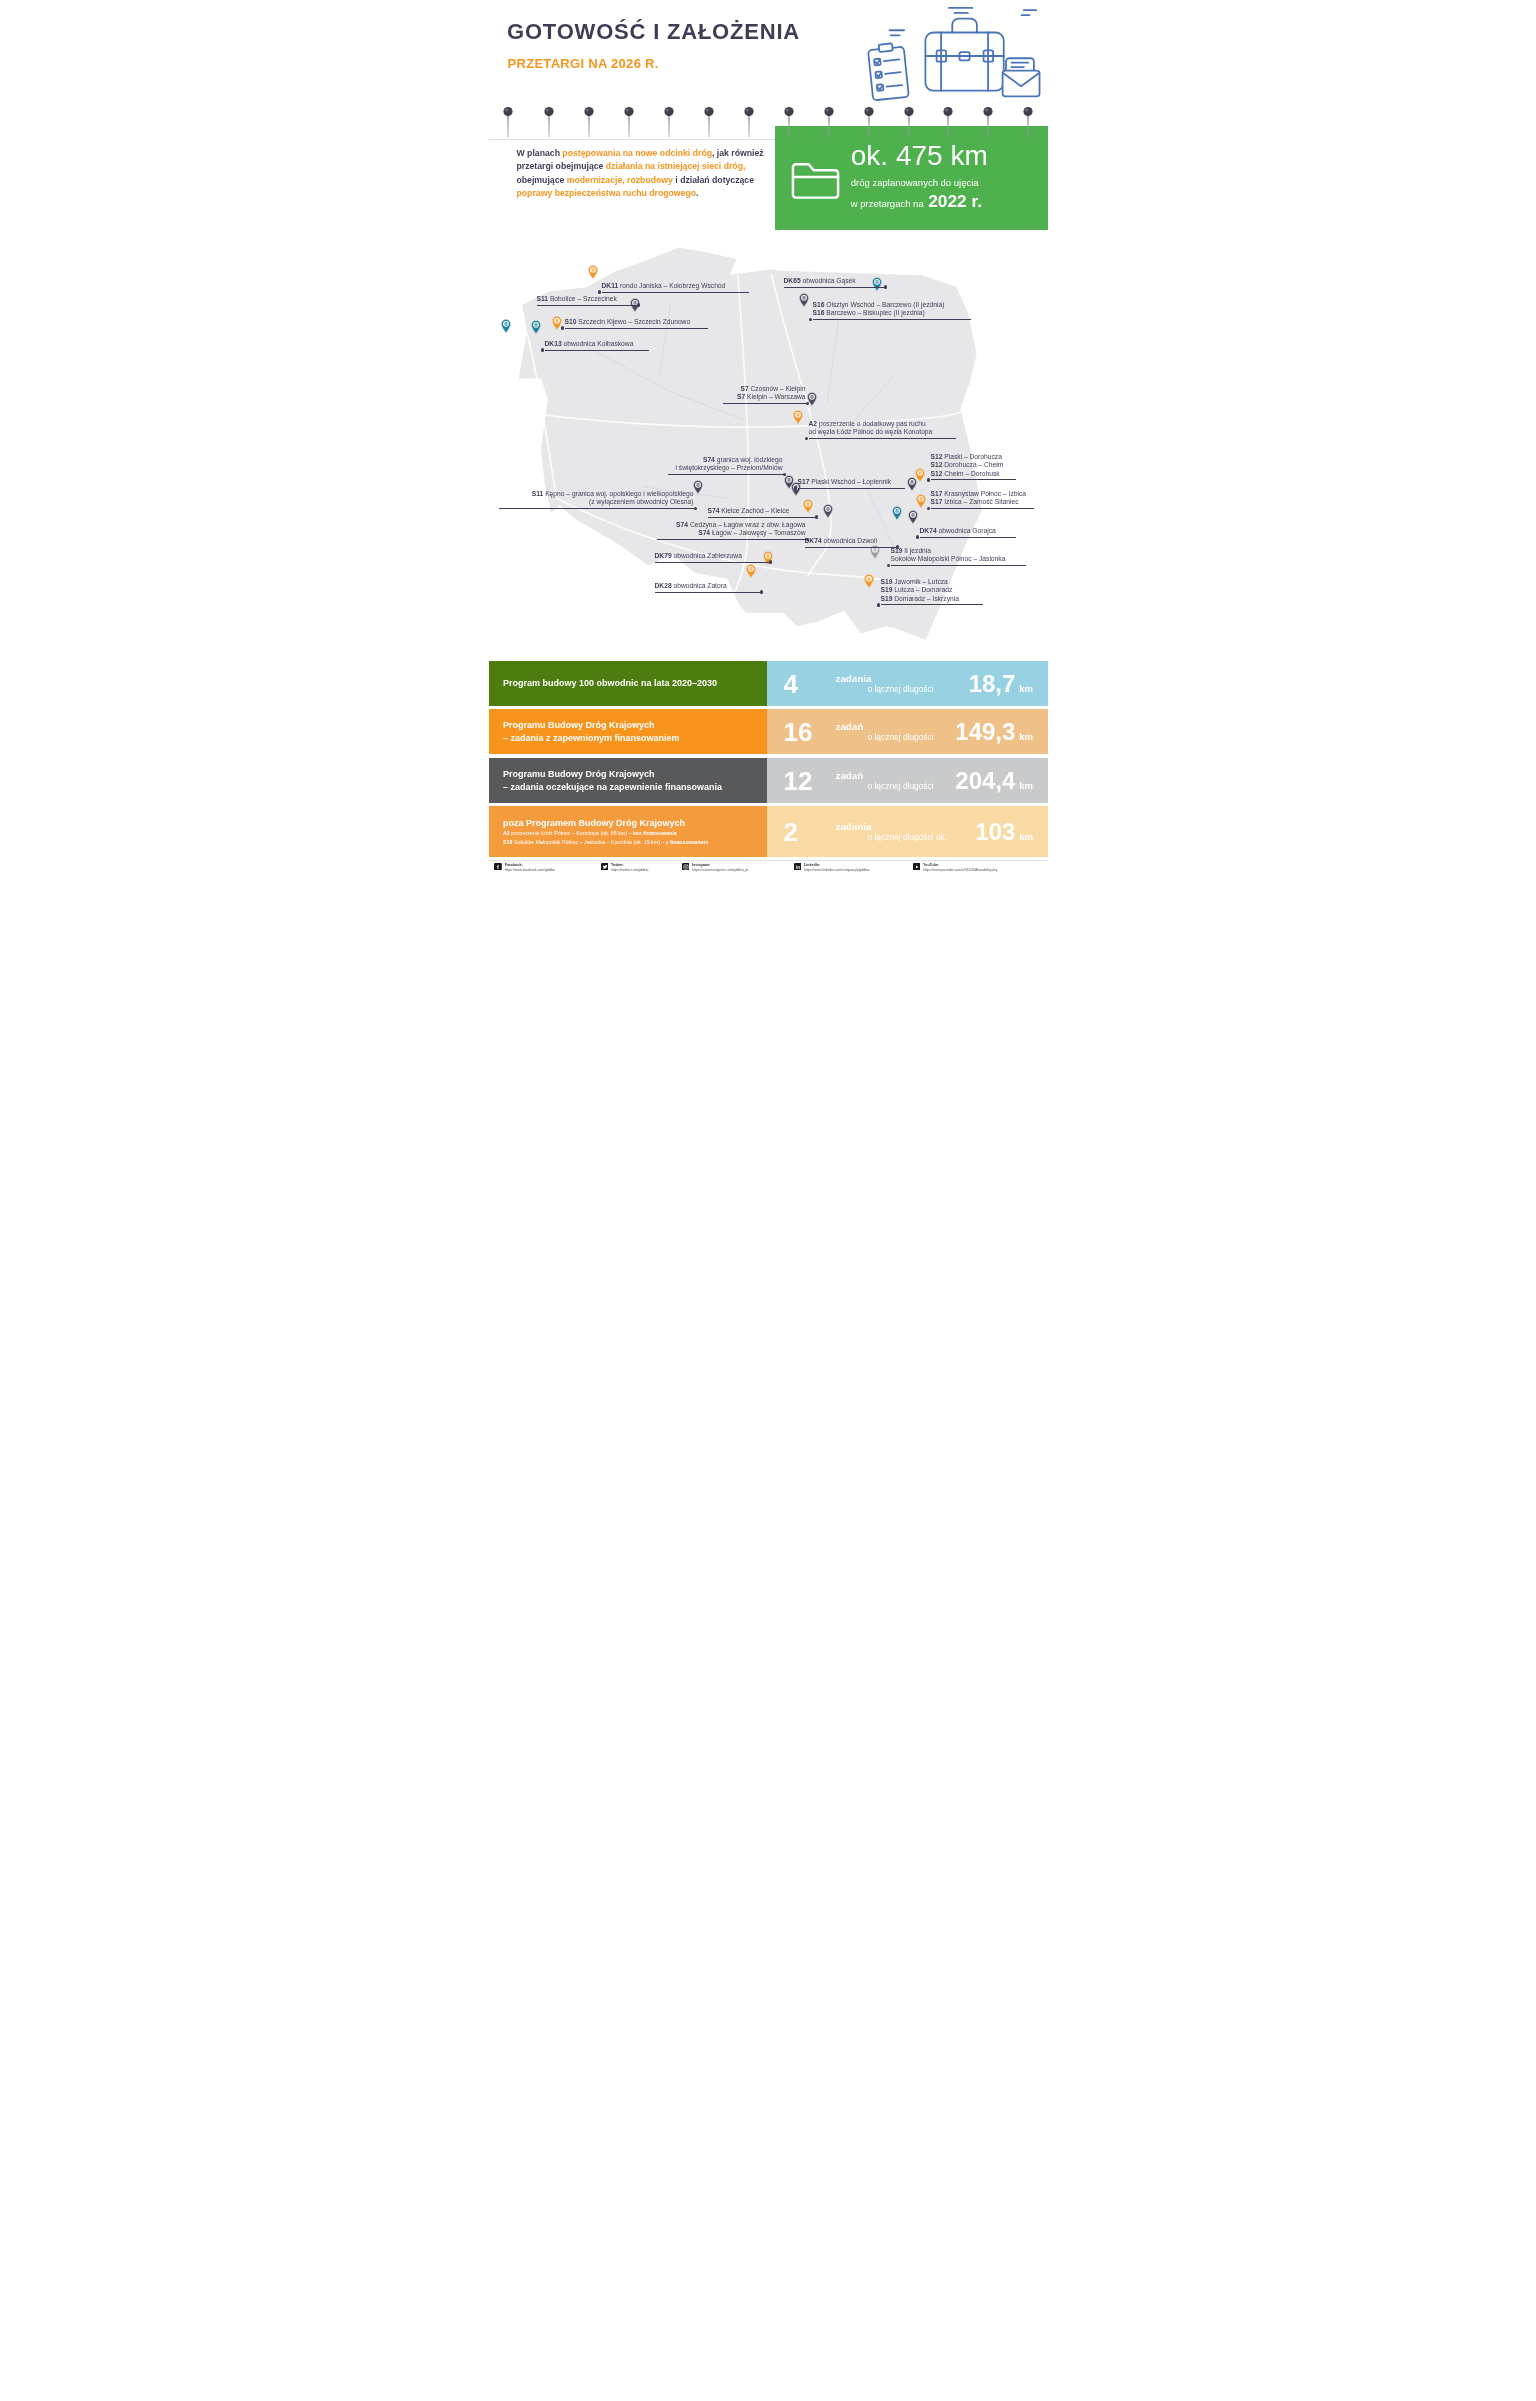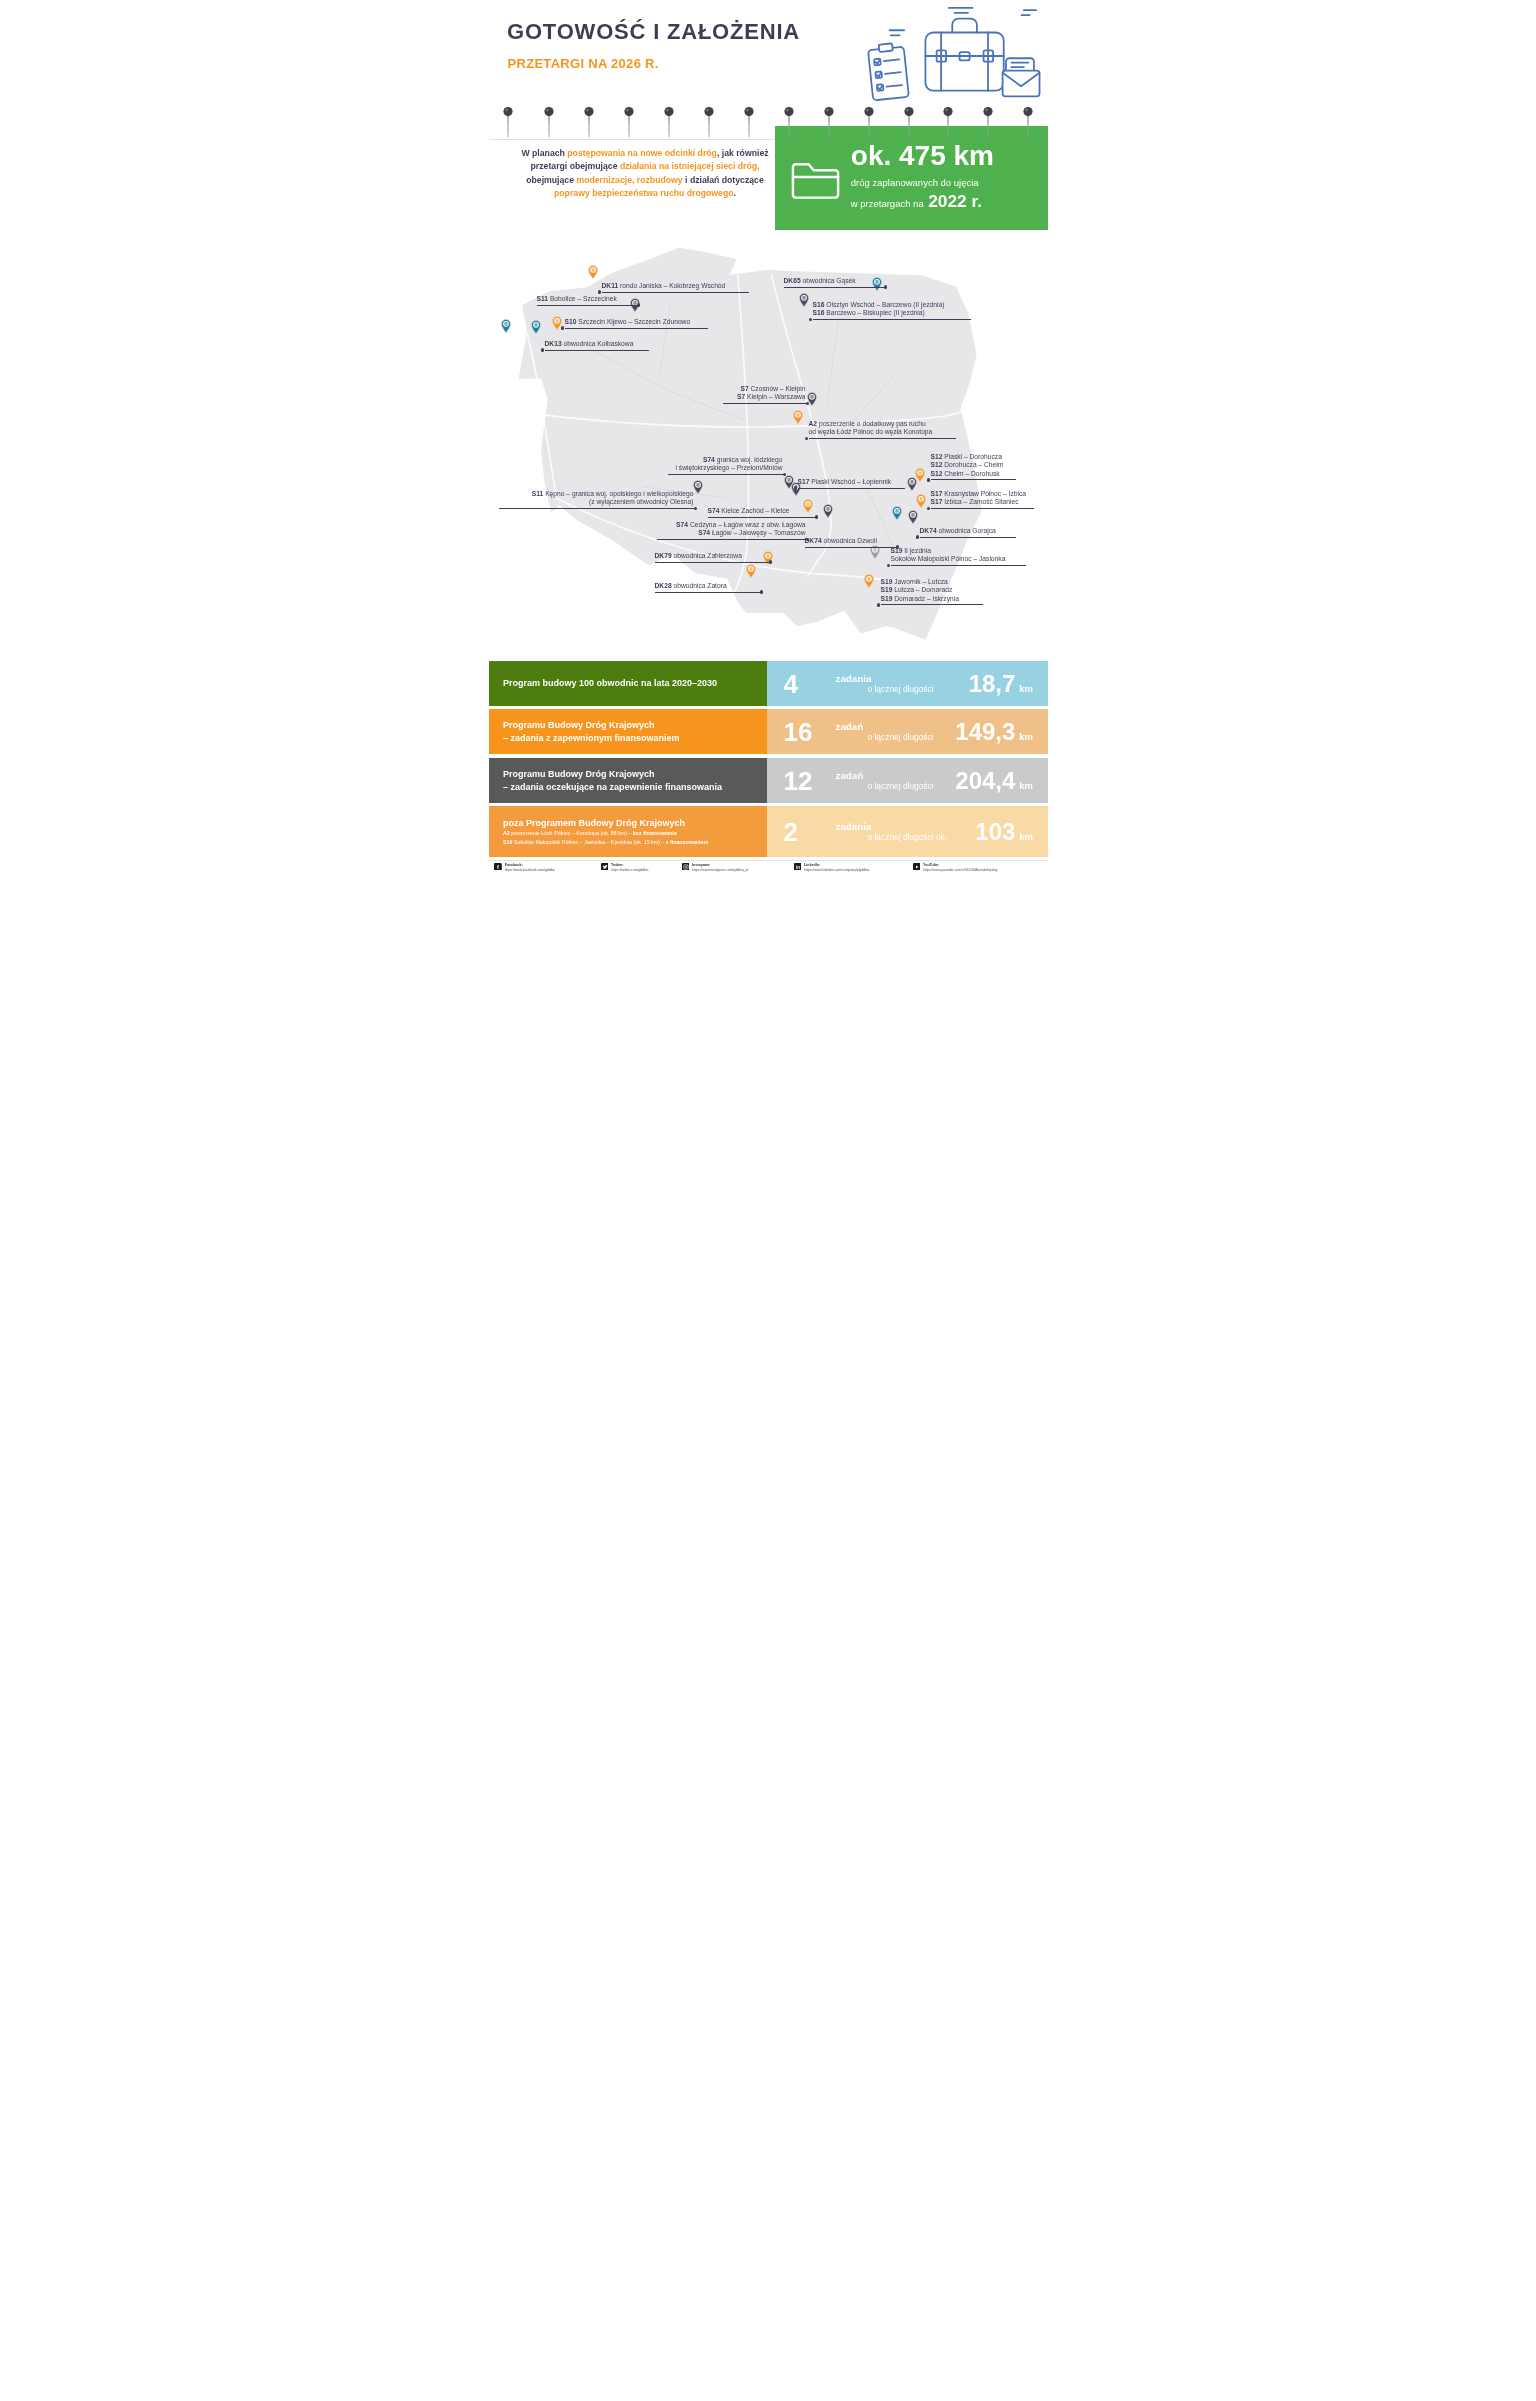--- a/index.html
+++ b/index.html
@@ -8,28 +8,28 @@
   
   .title{position:absolute;left:18.5px;top:19px;margin:0;font-size:22px;font-weight:700;
          letter-spacing:0.8px;color:#3f3d56;}
   .subtitle{position:absolute;left:19px;top:56px;margin:0;font-size:13px;font-weight:800;
             letter-spacing:0.3px;color:#f7941d;}
   .illu{position:absolute;right:3.4px;top:1.1px;}
   
   .fold-line{position:absolute;left:0;top:139px;width:100%;height:1.1px;background:#e0e0e4;z-index:1;}
   .tack{position:absolute;top:106px;z-index:6;}
   
-  .intro{position:absolute;left:28px;top:147px;width:257px;margin:0;text-align:center;
+  .intro{position:absolute;left:28px;top:147px;width:257px;margin:0;text-align:left;
          font-size:8.7px;line-height:1.55;font-weight:700;color:#3f3d56;z-index:2;}
   .intro .hl{color:#f7941d;font-weight:800;}
   
   .green-box{position:absolute;left:286px;top:126px;right:0;height:104px;background:#4fb14d;
              z-index:2;display:flex;align-items:center;color:#fff;}
   .gb-icon{margin:0 7.8px 0 14.5px;flex:0 0 auto;}
-  .gb-head{font-size:28px;font-weight:700;line-height:1;margin-bottom:5.6px;}
+  .gb-head{font-size:28px;font-weight:400;line-height:1;margin-bottom:5.6px;}
   .gb-line{font-size:9.5px;line-height:1.4;}
   .gb-year{font-size:17.3px;font-weight:800;margin-left:4.5px;}
   
   .map-wrap{position:absolute;left:14px;top:235px;width:520px;height:417px;}
   .layer{position:absolute;left:0;top:0;width:100%;height:100%;}
   .pin{position:absolute;transform:translate(-50%,-100%);z-index:3;
        filter:drop-shadow(0 0.6px 0.6px rgba(0,0,0,.3));}
   .map-label{position:absolute;font-size:6.7px;color:#3f3d56;line-height:8.4px;
              border-bottom:1.1px solid #3f3d56;padding-bottom:1.1px;z-index:4;}
   .map-label .lbl-line{white-space:nowrap;}

